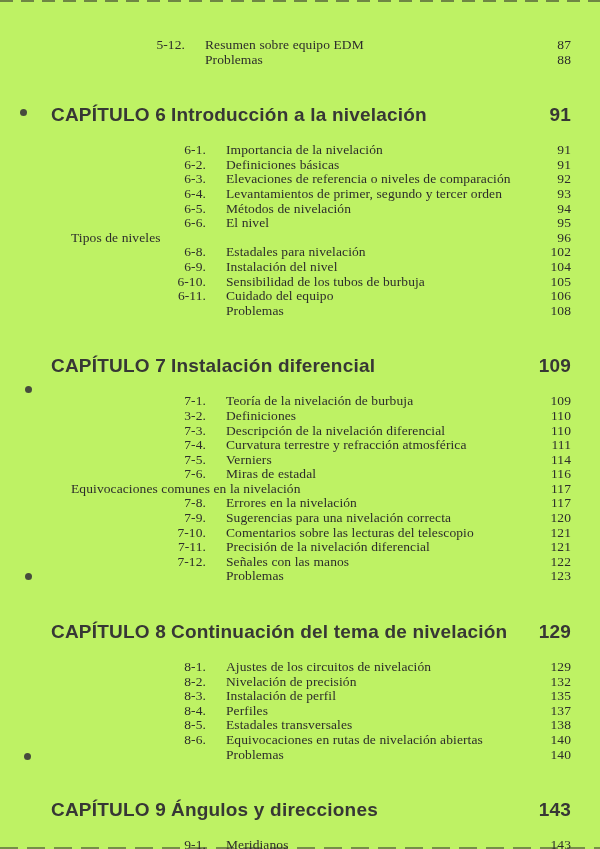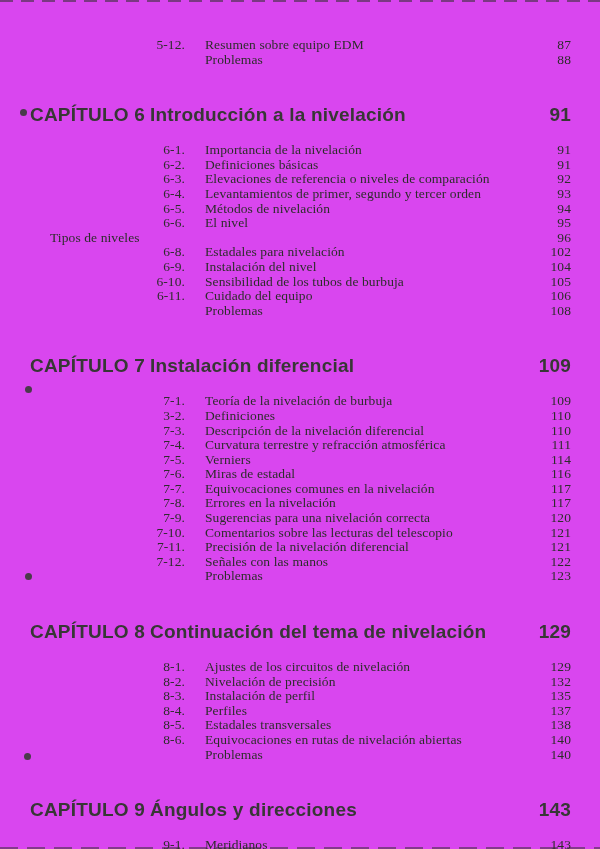--- a/index.html
+++ b/index.html
@@ -2,21 +2,21 @@
 <html><head>
 <meta charset="utf-8">
 <style>
   html, body { margin: 0; padding: 0; }
   body { background: #e8e8e6; font-family: "Liberation Serif", serif; }
 
   .page {
     position: relative;
     width: 600px;
     height: 849px;
-    background: #d946ef;
+    background: #bef264;
     overflow: hidden;
     margin: 0 auto;
   }
 
   
   .edge { position: absolute; left: 0; right: 0; height: 2px; pointer-events: none; }
   .edge-top {
     top: 0;
     background: repeating-linear-gradient(90deg,
       rgba(45,45,42,0.55) 0 13px, rgba(45,45,42,0) 13px 21px);
@@ -64,21 +64,21 @@
     white-space: nowrap;
   }
   .row .page-num {
     margin-left: auto;
     text-align: center;
   }
 
   .orphan { margin-top: 38px; }
 
   
-  .chapter { margin-top: 36px; }
+  .chapter { margin-top: 36px; margin-left: 21px; }
   .chapter-header {
     display: flex;
     align-items: baseline;
     font-family: "Liberation Sans", sans-serif;
     font-weight: 700;
     font-size: 19px;
     line-height: 24px;
     color: #373735;
     letter-spacing: .2px;
     margin-bottom: 16px;
@@ -242,21 +242,20 @@
     <span class="page-num">114</span>
   </div>
 
   <div class="row">
     <span class="num">7-6.</span>
     <span class="title">Miras de estadal</span>
     <span class="page-num">116</span>
   </div>
 
   <div class="row">
-    <span class="num">7-7.</span>
     <span class="title">Equivocaciones comunes en la nivelación</span>
     <span class="page-num">117</span>
   </div>
 
   <div class="row">
     <span class="num">7-8.</span>
     <span class="title">Errores en la nivelación</span>
     <span class="page-num">117</span>
   </div>
 

